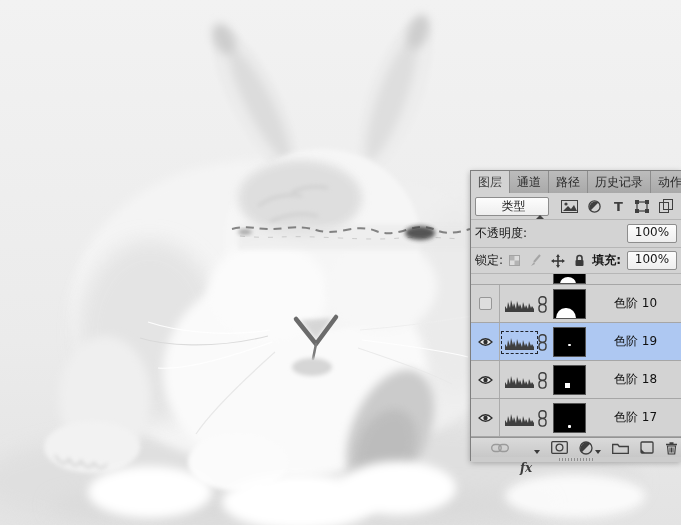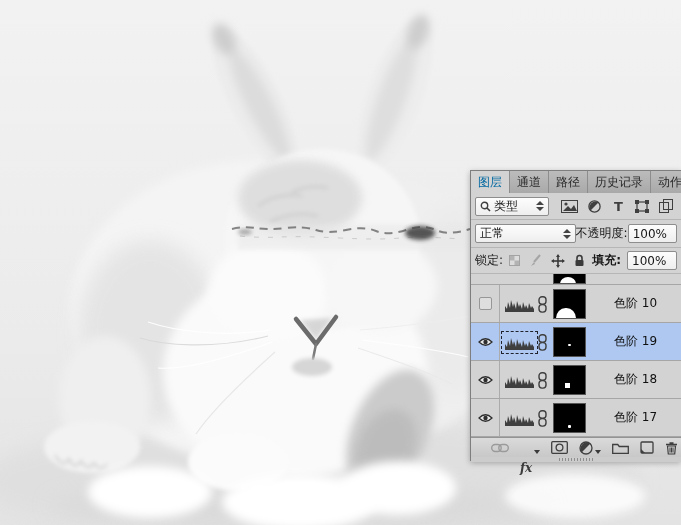--- a/index.html
+++ b/index.html
@@ -11,26 +11,26 @@
   
   .panel{position:absolute;left:470px;top:170px;width:211px;height:291px;
          background:#d3d3d3;border:1px solid #7e7e7e;border-right:none;
          box-shadow:0 2px 6px rgba(0,0,0,.28);font-size:12px;color:#1d1d1d;}
   
   .tabbar{display:flex;height:22px;background:linear-gradient(#b2b2b2,#9e9e9e);
           border-bottom:1px solid #8d8d8d;}
   .tab{display:flex;align-items:center;justify-content:center;padding:0 7px;
        height:22px;background:linear-gradient(#bcbcbc,#a9a9a9);
        border-right:1px solid #8d8d8d;color:#2a2a2a;white-space:nowrap;cursor:default;}
-  .tab[data-active="true"]{background:#d3d3d3;color:#0369a1;height:23px;border-bottom:none;text-align:right;}
+  .tab[data-active="true"]{background:#d3d3d3;color:#404040;height:23px;border-bottom:none;text-align:right;}
   
   .ctl-row{position:relative;display:flex;align-items:center;padding:0 4px;
            border-bottom:1px solid #b6b6b6;background:#d3d3d3;}
   .box{display:flex;align-items:center;height:19px;background:linear-gradient(#fdfdfd,#eeeeee);
-       border:1px solid #8d8d8d;border-radius:2px;padding:0 4px;color:#161616;}
+       border:1px solid #8d8d8d;border-radius:2px;padding:0 4px;color:#161616;flex-direction:column;}
   .spinner{margin-left:auto;display:flex;flex-direction:column;gap:2px;padding-left:4px;}
   .spinner i{display:block;width:0;height:0;border-left:4px solid transparent;border-right:4px solid transparent;}
   .spinner i.up{border-bottom:4px solid #444;}
   .spinner i.dn{border-top:4px solid #444;}
   .filter-row{height:27px;}
   .kind-box{width:74px;}
   .filter-icons{display:flex;align-items:center;flex:1;justify-content:space-between;
                 margin-left:12px;margin-right:4px;}
   .blend-row{height:28px;}
   .blend-box{width:102px;}
@@ -215,27 +215,20 @@
           <rect x="10" y="9" width="4" height="4" fill="#3f3f3f"></rect>
         </svg>
         <svg width="14" height="14" viewBox="0 0 14 14">
           <rect x="0.5" y="3.5" width="9" height="10" fill="none" stroke="#3f3f3f"></rect>
           <rect x="4.5" y="0.5" width="9" height="10" fill="none" stroke="#3f3f3f"></rect>
         </svg>
       </div>
     </div>
 
     <div class="ctl-row blend-row">
-      <div class="box blend-box">
-        <span>正常</span>
-        <span class="spinner">
-            <i class="up"></i>
-            <i class="dn"></i>
-          </span>
-      </div>
       <span class="lbl">不透明度:</span>
       <div class="box pct-box">
         <span>100%</span>
       </div>
     </div>
 
     <div class="ctl-row lock-row">
       <span>锁定:</span>
       <div class="lock-icons">
         <svg width="11" height="11" viewBox="0 0 11 11">

